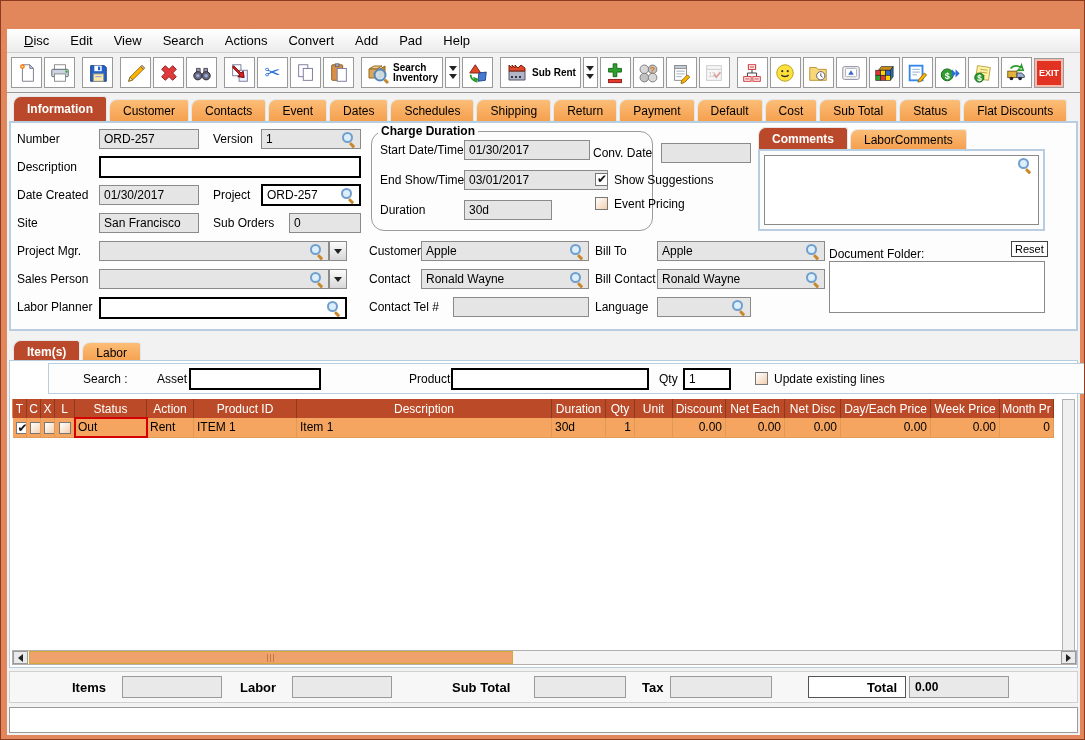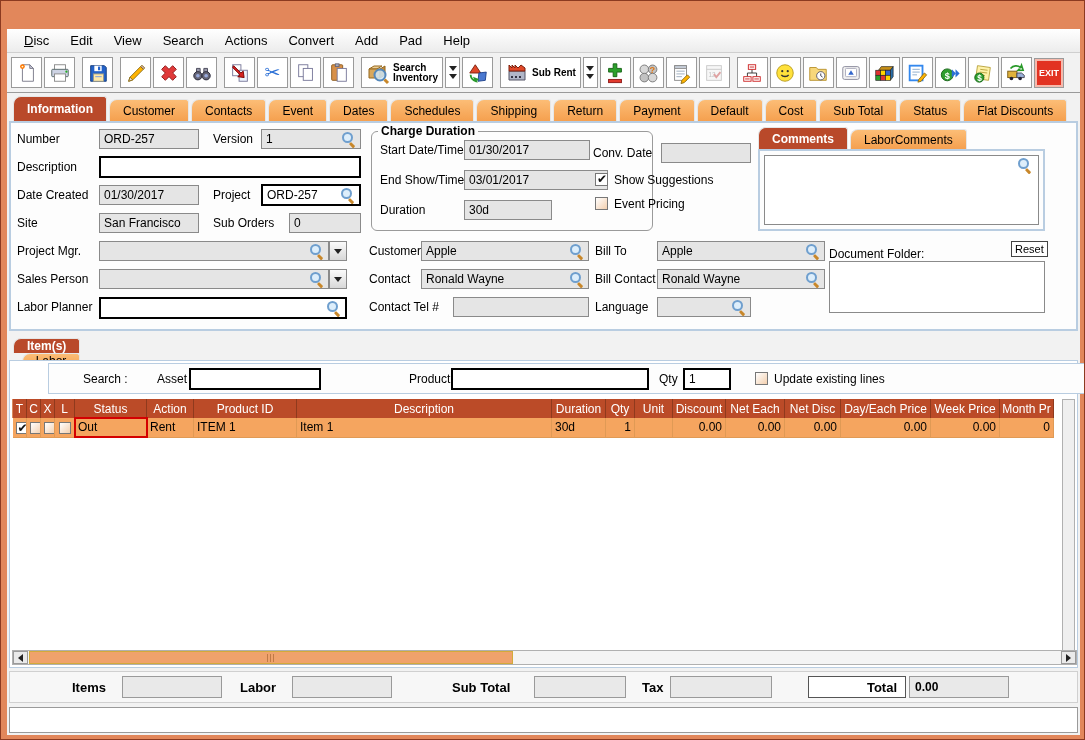--- a/index.html
+++ b/index.html
@@ -61,32 +61,32 @@
          display: flex; align-items: center; padding: 0 4px; overflow: hidden; white-space: nowrap; }
   .fld.white { background: #fff; border: 2px solid #000; height: 22px; }
   input.fld { font: inherit; }
   .mag { position: absolute; right: 3px; top: 50%; margin-top: -7px; width: 15px; height: 15px; }
   .mag::before { content: ""; position: absolute; left: 0; top: 0; width: 7px; height: 7px;
                  border: 2px solid #6f9fce; border-radius: 50%; background: #ddeefb; }
   .mag::after { content: ""; position: absolute; left: 9px; top: 10px; width: 6px; height: 3px;
                 background: #c8872a; border-radius: 1px; transform: rotate(45deg); transform-origin: 0 0; }
   .combo-arrow { position: absolute; width: 18px; height: 20px; background: linear-gradient(#fbfbfb,#d8d8d8);
                  border: 1px solid #8a8a8a; display: flex; align-items: center; justify-content: center; }
-  .groupbox { position: absolute; border: 1px solid #9a9a9a; border-radius: 6px; }
+  .groupbox { position: absolute; border: 1px solid #9a9a9a; border-radius: 13px; }
   .groupbox-title { position: absolute; top: -8px; left: 6px; background: #fdfdfd; padding: 0 3px; font-weight: bold; }
   .cb { width: 13px; height: 13px; border: 1px solid #777; background: linear-gradient(135deg,#ffffff,#f3cfae);
         position: absolute; }
   .cb.on { background: #fff; } .cb.on::after { content: "✔"; position: absolute; left: 1px; top: -2px; font-size: 12px; color: #111; }
   .textarea { position: absolute; background: #fff; border: 1px solid #8a8a8a; }
   .comments-wrap { position: absolute; border: 2px solid #b9cde1; background: #fdfdfd; }
   .reset-btn { position: absolute; background: #fff; border: 1px solid #444; font-size: 11px;
                padding: 1px 3px; line-height: 12px; text-align: right; }
 
   
-  .items-tabstrip { position: absolute; top: 309px; left: 2px; height: 24px; display: flex; align-items: flex-end; padding-left: 4px; flex-direction: column; }
+  .items-tabstrip { position: absolute; top: 309px; left: 2px; height: 24px; display: flex; align-items: flex-end; padding-left: 4px; }
   .items-wrap { position: absolute; top: 331px; left: 2px; width: 1069px; height: 308px; background: #fff; border: 1px solid #b9cde1; }
   .searchbar { position: absolute; top: 2px; left: 2px; width: 1063px; height: 31px; background: #fdfdfd; border: 1px solid #b9cde1; margin-left: 36px; }
   .table-clip { position: absolute; top: 38px; left: 2px; width: 1042px; height: 252px; overflow: hidden; background: #fff; }
   table.grid { border-collapse: collapse; table-layout: fixed; width: 1041px; }
   table.grid th { background: #BB4B28; color: #fff; font-weight: normal; font-size: 12px; height: 19px;
                   padding: 0 2px; border-left: 1px solid #d98a5e; border-right: 1px solid #8f3a1d;
                   overflow: hidden; white-space: nowrap; }
   table.grid td { background: #F5A55F; font-size: 12px; height: 19px; padding: 0 3px;
                   border-right: 1px solid #e09a55; border-bottom: 1px solid #e09a55;
                   overflow: hidden; white-space: nowrap; }

